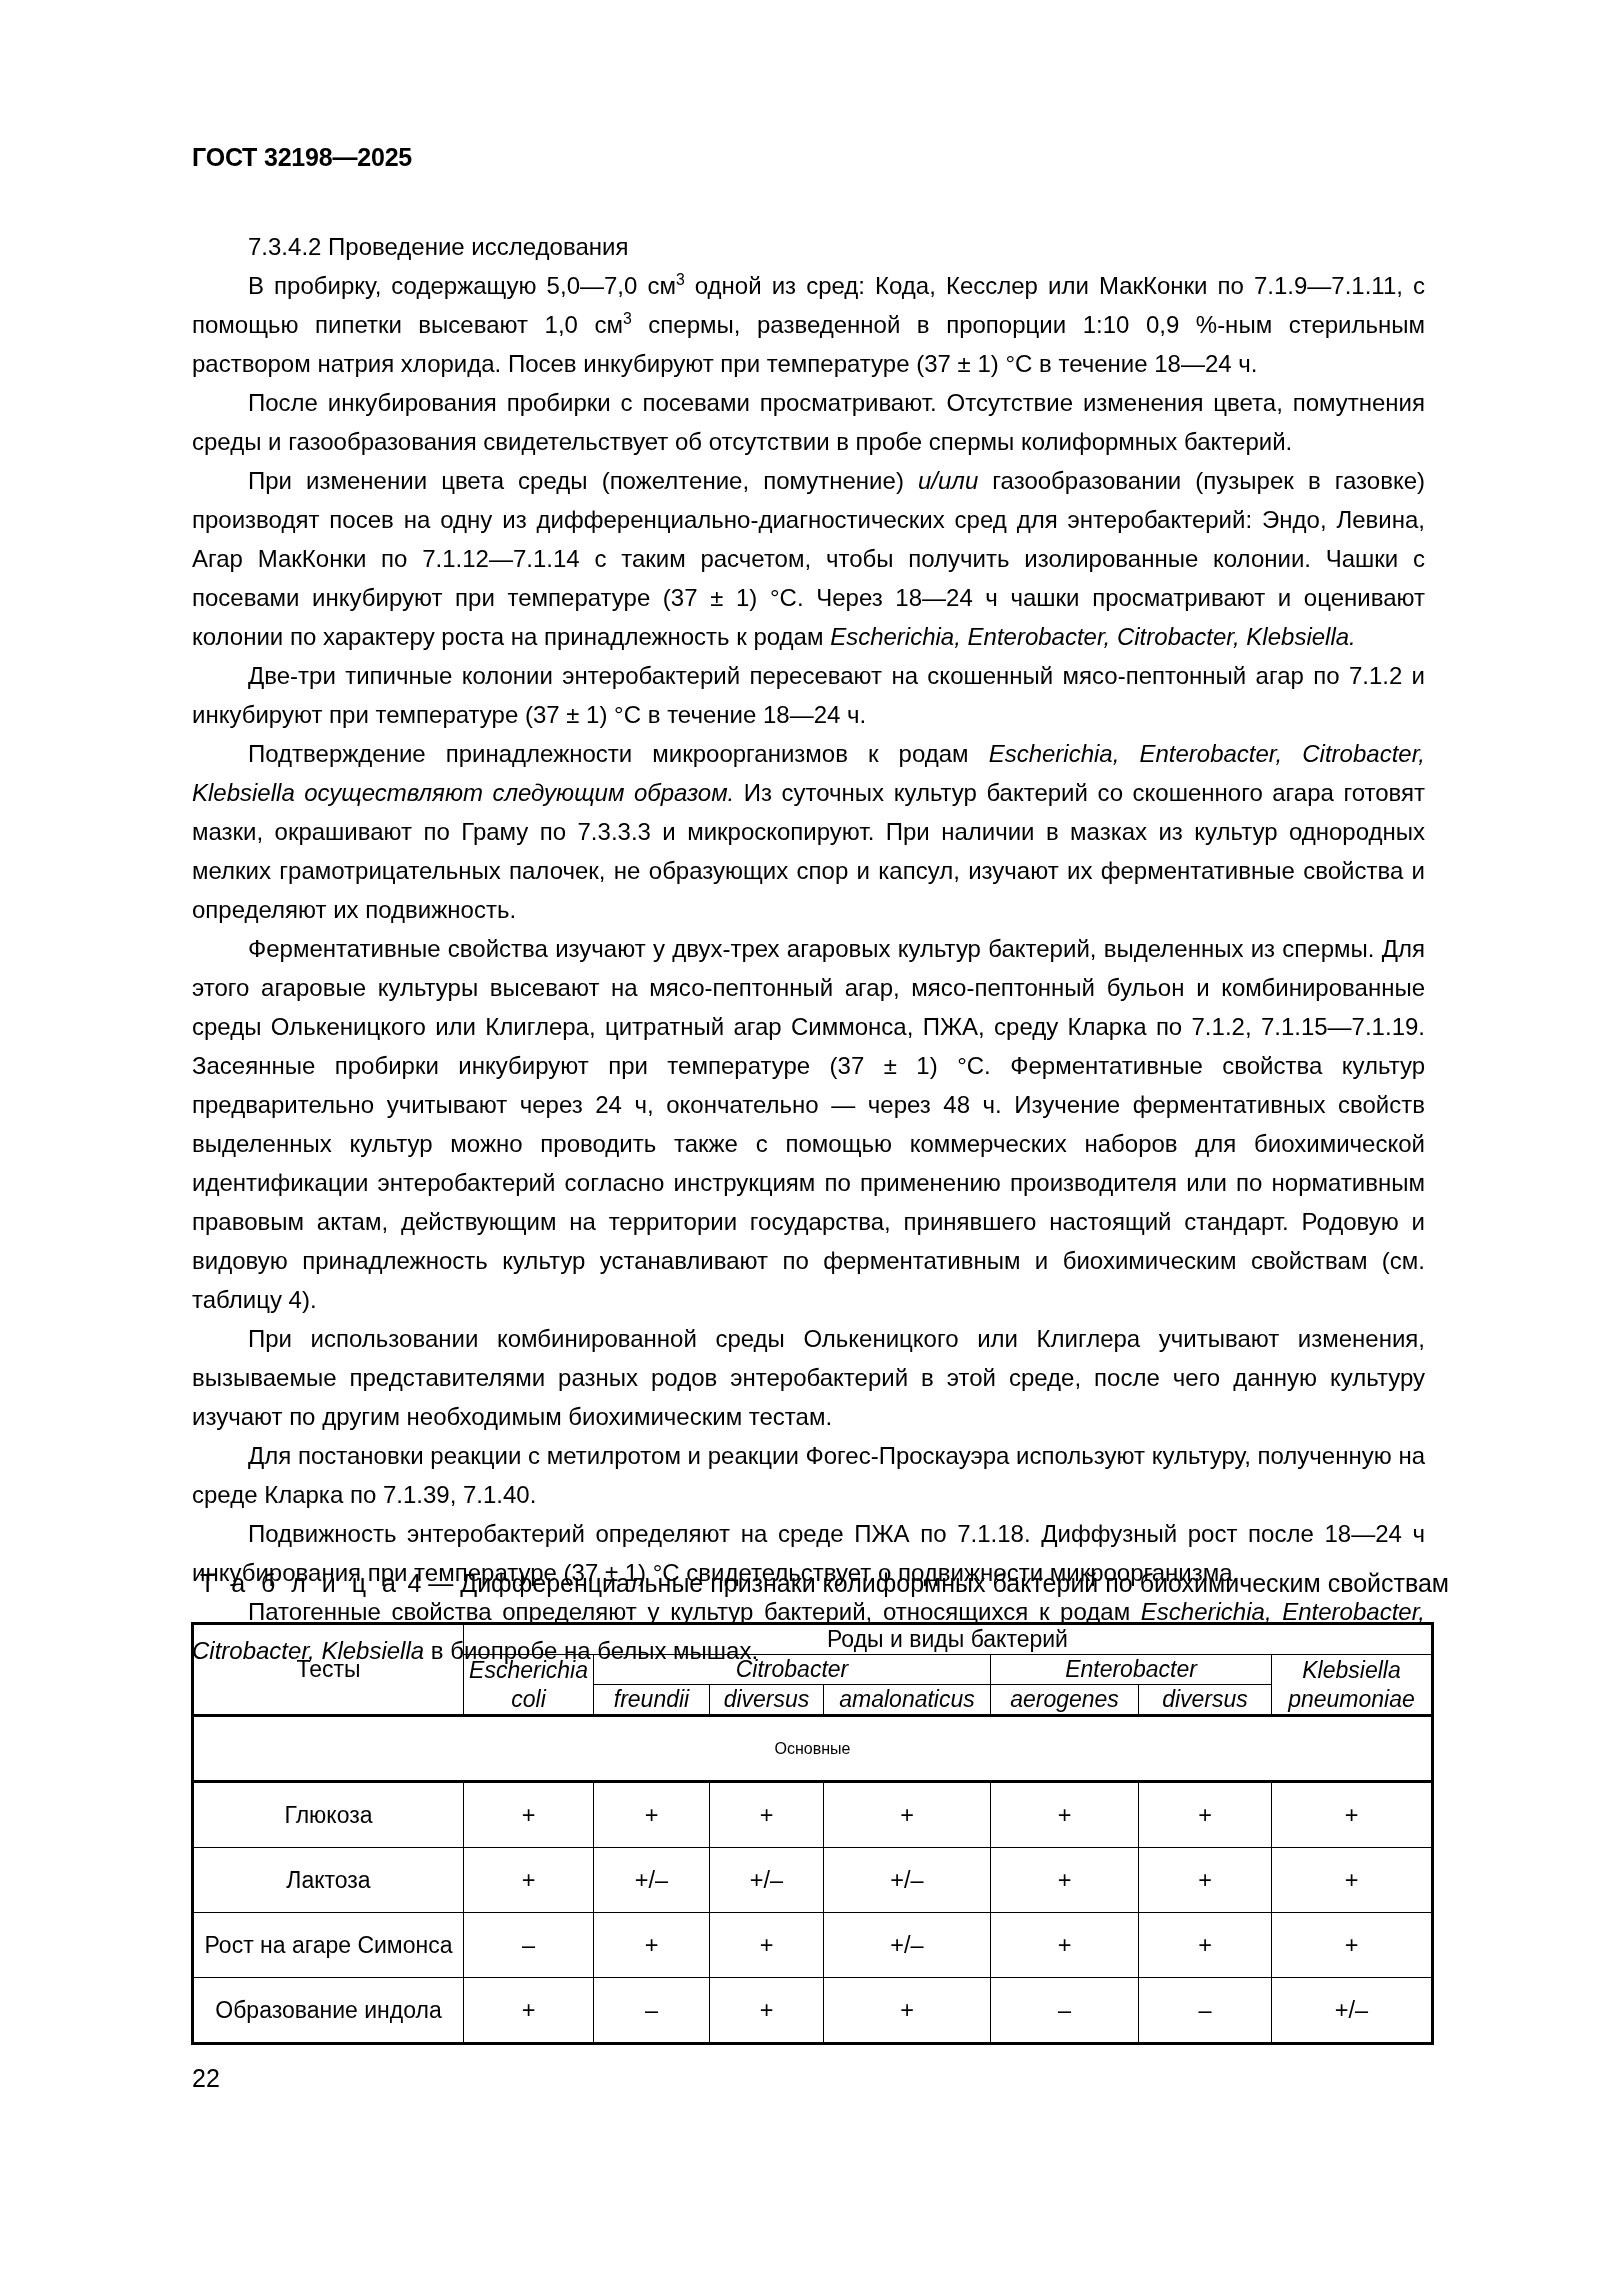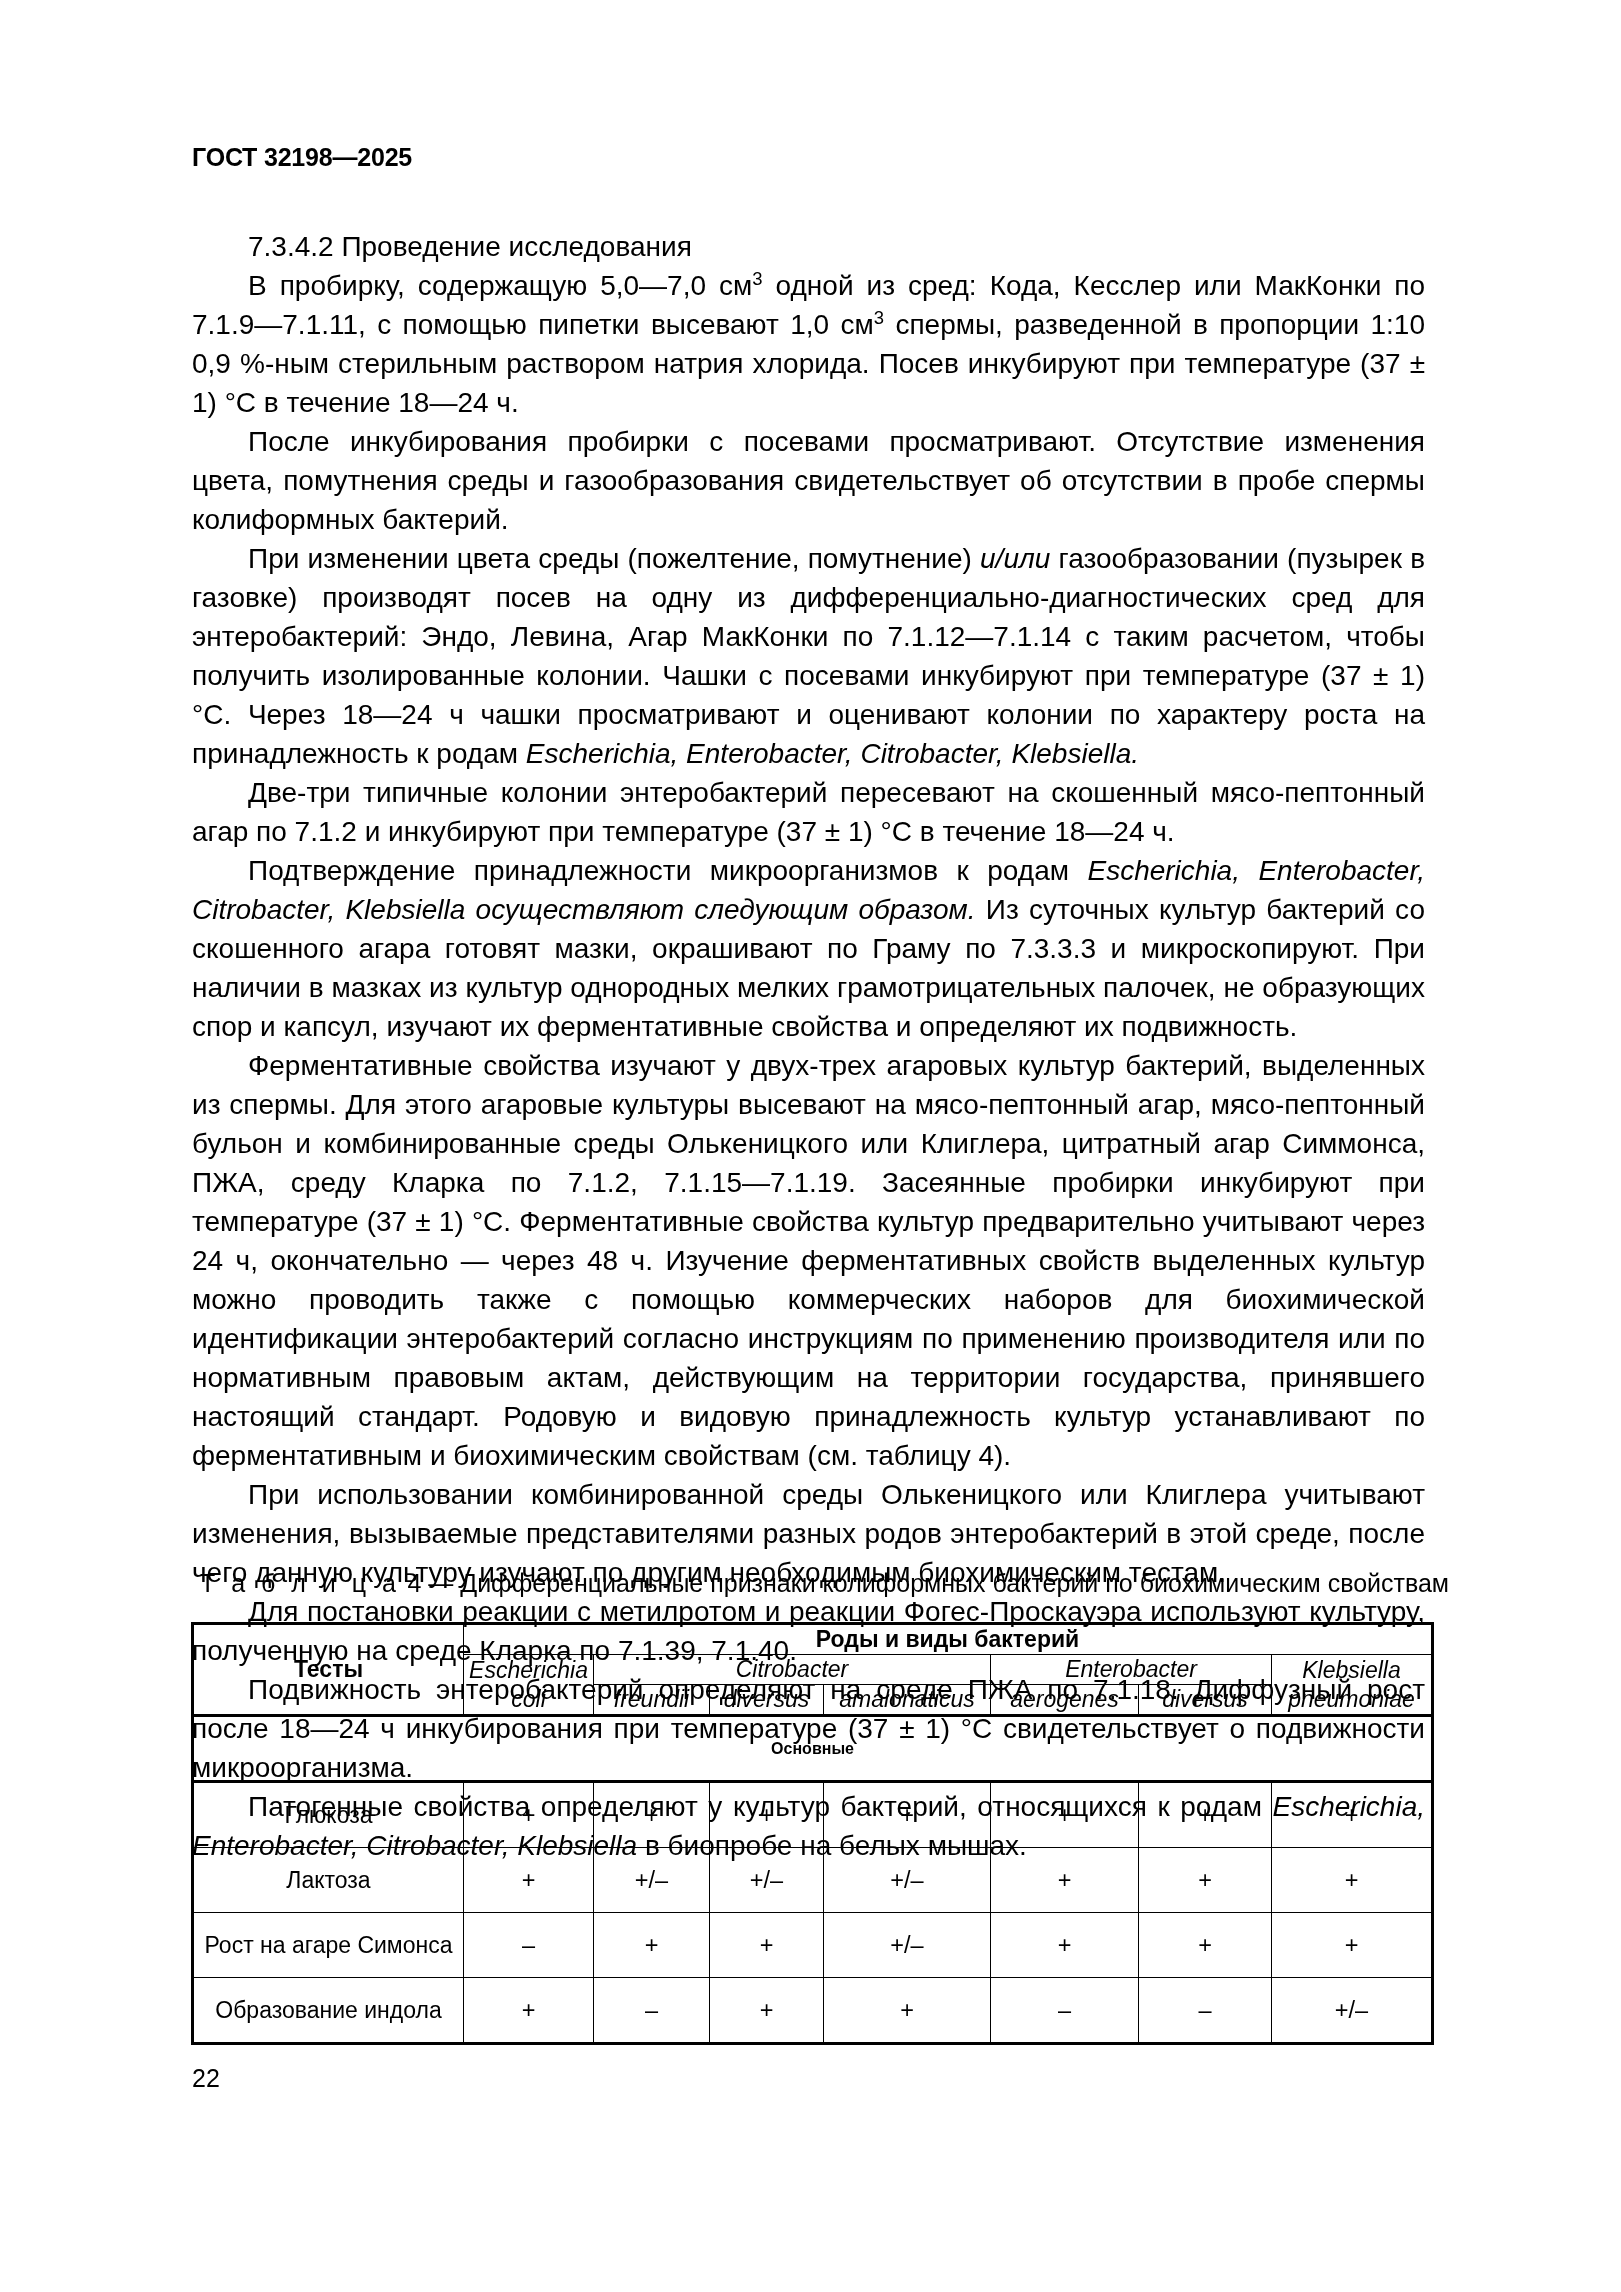--- a/index.html
+++ b/index.html
@@ -35,21 +35,21 @@
   
   .content {
     position: absolute;
     left: 192px;
     top: 227px;
     width: 1233px;
   }
 
   p.para {
     margin: 0;
-    font-size: 28px;
+    font-size: 24px;
     line-height: 39px;
     text-align: justify;
     text-justify: inter-word;
     hyphens: manual;
     text-indent: 56px;
   }
 
   i { font-style: italic; }
   sup {
     font-size: 0.66em;
@@ -84,21 +84,21 @@
     table-layout: fixed;
     font-size: 23px;
   }
   table.t4 td {
     border: 1.6px solid #000;
     padding: 0;
     text-align: center;
     vertical-align: middle;
     line-height: 29px;
   }
-  table.t4 td.thick-top    { border-top-width: 3.1px; font-weight: bold; }
+  table.t4 td.thick-top    { border-top-width: 3.1px; }
   table.t4 td.thick-bottom { border-bottom-width: 3.1px; }
   table.t4 td.thick-left   { border-left-width: 3.1px; }
   table.t4 td.thick-right  { border-right-width: 3.1px; }
 
   td.tests-head {
     text-align: center;
   }
   td.rowlabel {
     text-align: left;
     padding-left: 16.7px;

